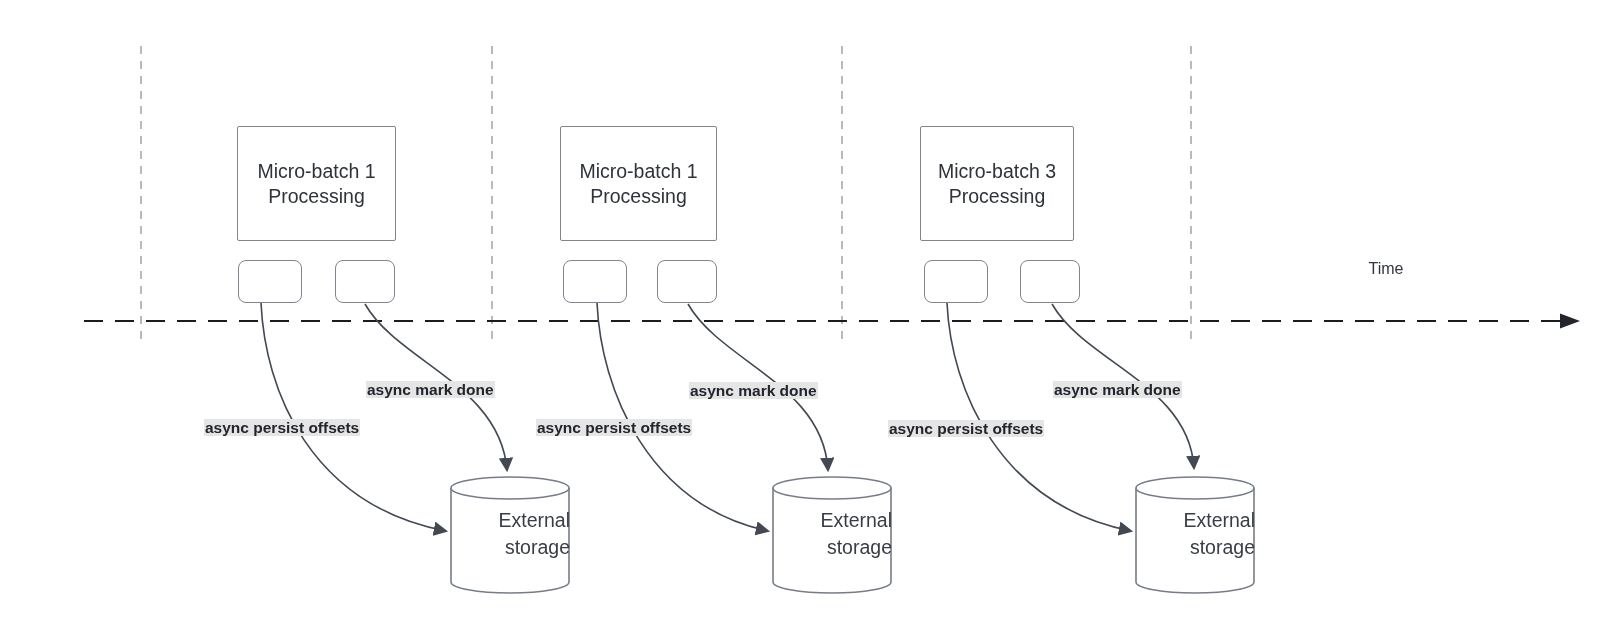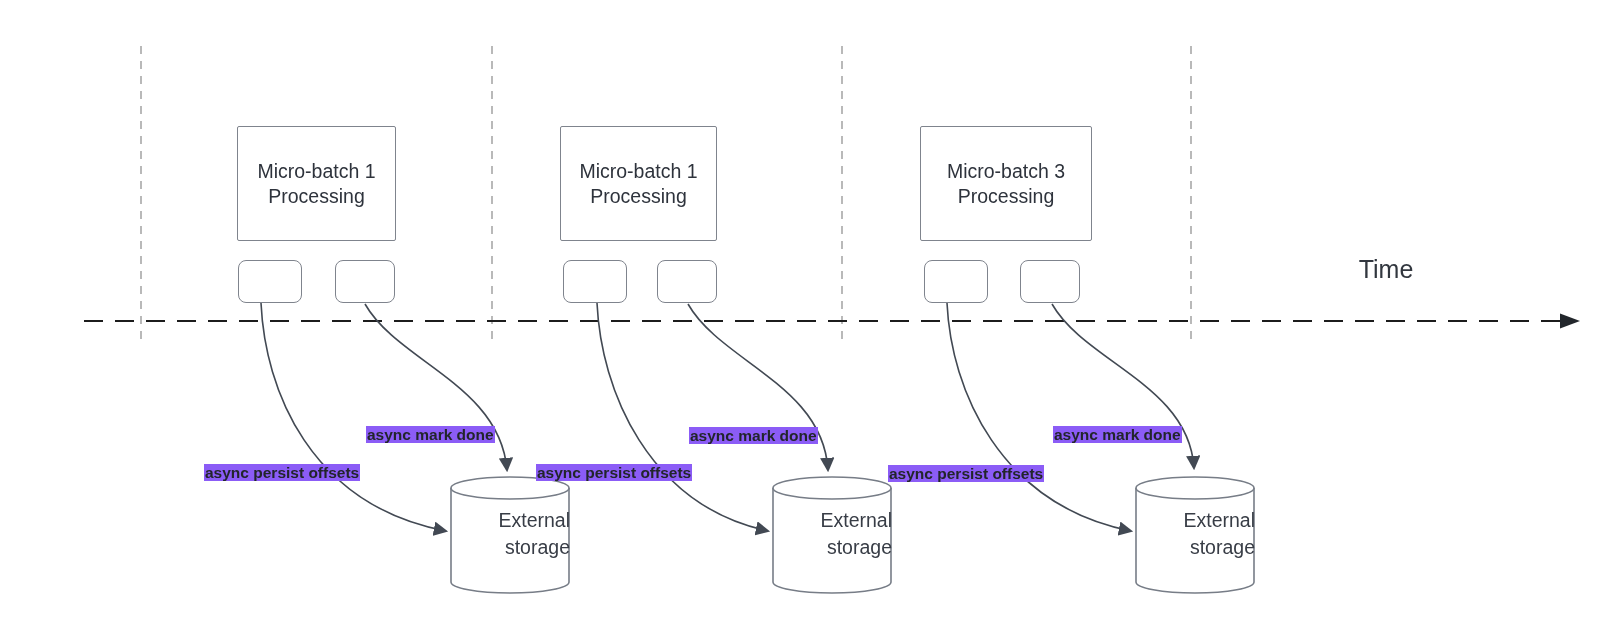--- a/index.html
+++ b/index.html
@@ -12,29 +12,29 @@
     position:absolute;box-sizing:border-box;border:1.6px solid #7f848d;border-radius:2px;
     background:#ffffff;display:flex;flex-direction:column;align-items:center;justify-content:center;
     text-align:center;color:#2e333c;font-size:19.5px;line-height:25px;
   }
   .mini-box{
     position:absolute;box-sizing:border-box;border:1.6px solid #7f848d;border-radius:8px;
     background:#ffffff;width:64px;height:43px;
   }
   .flow-label{
     position:absolute;font-size:15.5px;font-weight:700;color:#22252b;line-height:17px;
-    white-space:nowrap;background:#8b5cf6;padding:0 1px;margin-top:45px;
+    white-space:nowrap;background:#e5e5e5;padding:0 1px;
   }
   .storage-label{
     position:absolute;width:120px;text-align:right;color:#383d46;
     font-size:19.5px;line-height:27px;
   }
   .time-label{
     position:absolute;left:1338px;top:257px;width:96px;text-align:center;
-    color:#32373f;font-size:25px;line-height:24px;
+    color:#32373f;font-size:16px;line-height:24px;
   }
 </style>
 </head>
 <body>
 
 <div class="canvas">
 
   <svg class="layer" width="1600" height="642" viewBox="0 0 1600 642">
     <defs>
       <marker id="ah" viewBox="0 0 10 10" refX="8.5" refY="5" markerWidth="9" markerHeight="9" orient="auto-start-reverse">
@@ -98,21 +98,21 @@
   </div>
   <div class="mini-box" style="left:563px;top:260px;width:64px;"></div>
   <div class="mini-box" style="left:657px;top:260px;width:60px;"></div>
   <div class="flow-label" style="left:536px;top:419px;">async persist offsets</div>
   <div class="flow-label" style="left:689px;top:382px;">async mark done</div>
   <div class="storage-label" style="left:772px;top:507px;">
     <div>External</div>
     <div>storage</div>
   </div>
 
-  <div class="shape-box" style="left:920px;top:126px;width:172px;height:115px;text-align:center;">
+  <div class="shape-box" style="left:920px;top:126px;width:154px;height:115px;text-align:center;">
     <div>Micro-batch 3</div>
     <div>Processing</div>
   </div>
   <div class="mini-box" style="left:924px;top:260px;width:64px;"></div>
   <div class="mini-box" style="left:1020px;top:260px;width:60px;"></div>
   <div class="flow-label" style="left:888px;top:420px;">async persist offsets</div>
   <div class="flow-label" style="left:1053px;top:381px;">async mark done</div>
   <div class="storage-label" style="left:1135px;top:507px;">
     <div>External</div>
     <div>storage</div>

